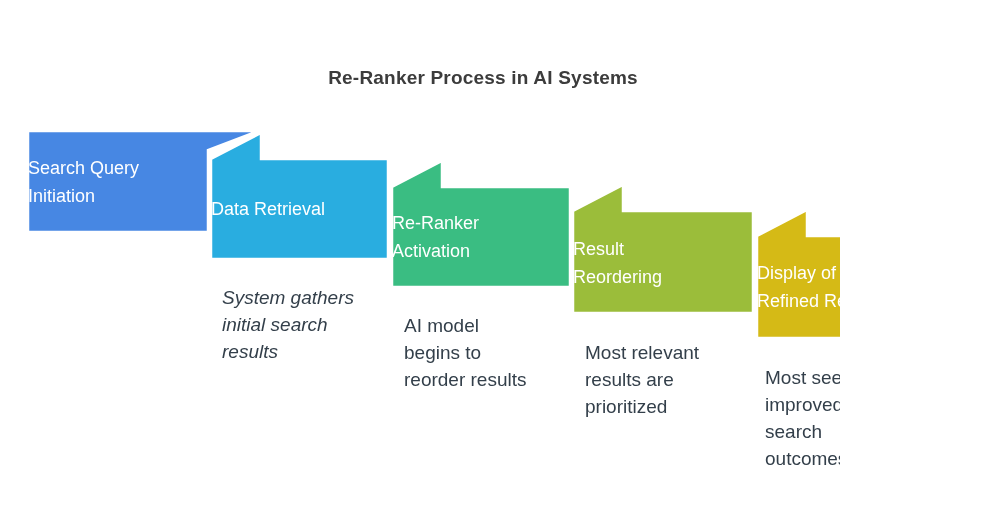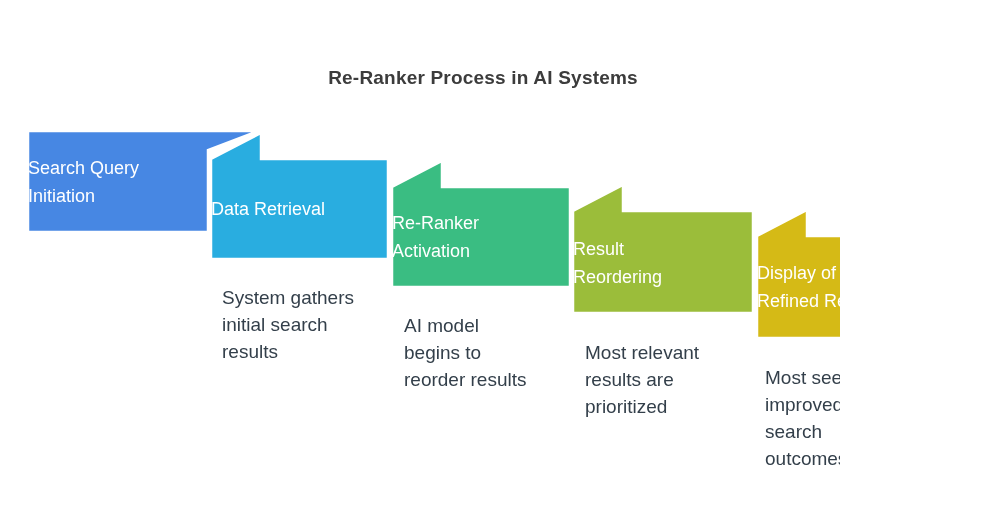--- a/index.html
+++ b/index.html
@@ -65,21 +65,21 @@
   <div class="band-label" style="left:28px;  top:141px; width:180px;">Search Query
 Initiation</div>
   <div class="band-label" style="left:211px; top:182px; width:177px;">Data Retrieval</div>
   <div class="band-label" style="left:392px; top:196px; width:178px;">Re-Ranker
 Activation</div>
   <div class="band-label" style="left:757px; top:246px; width:163px;">Display of
 Refined Results</div>
   <div class="band-label" style="left:573px; top:222px; width:180px;">Result
 Reordering</div>
 
-  <div class="desc" style="left:222px; top:271px;">System gathers
+  <div class="desc" style="left:222px; top:271px;font-style:italic;">System gathers
 initial search
 results</div>
   <div class="desc" style="left:585px; top:326px;">Most relevant
 results are
 prioritized</div>
   <div class="desc" style="left:404px; top:299px;">AI model
 begins to
 reorder results</div>
   <div class="desc" style="left:765px; top:351px;">Most sees
 improved

